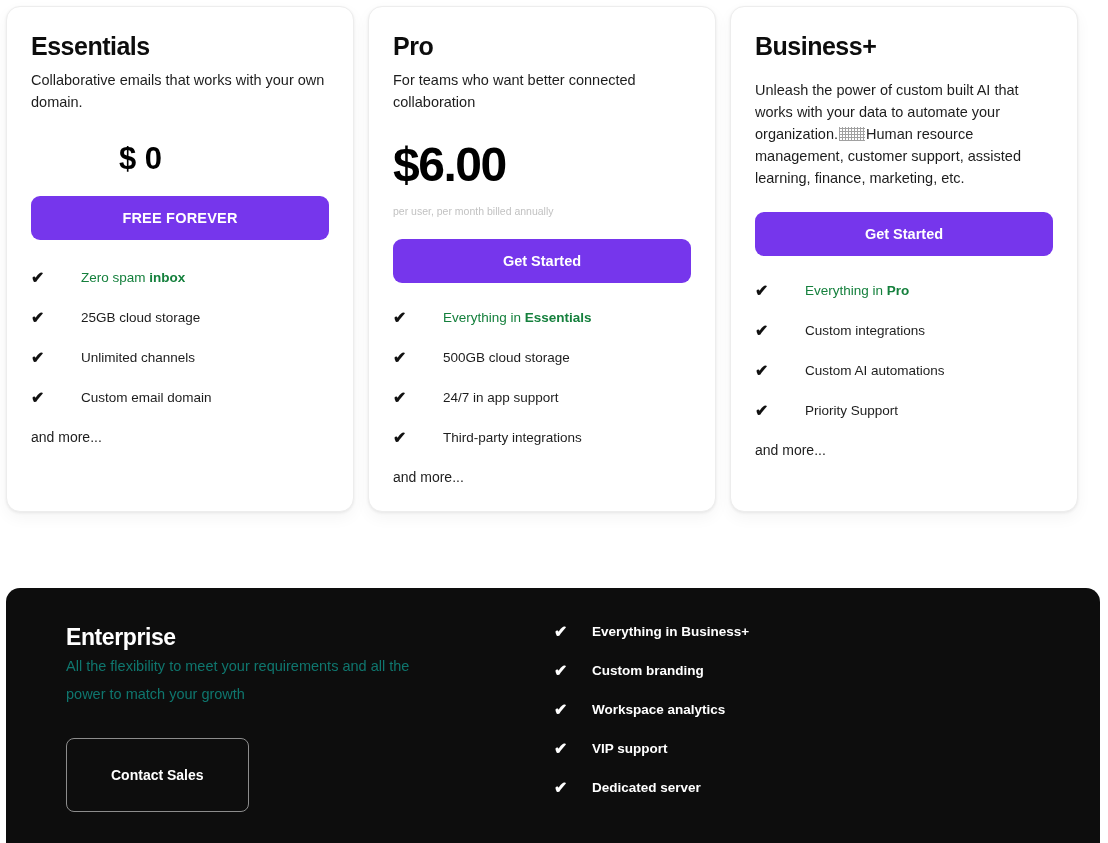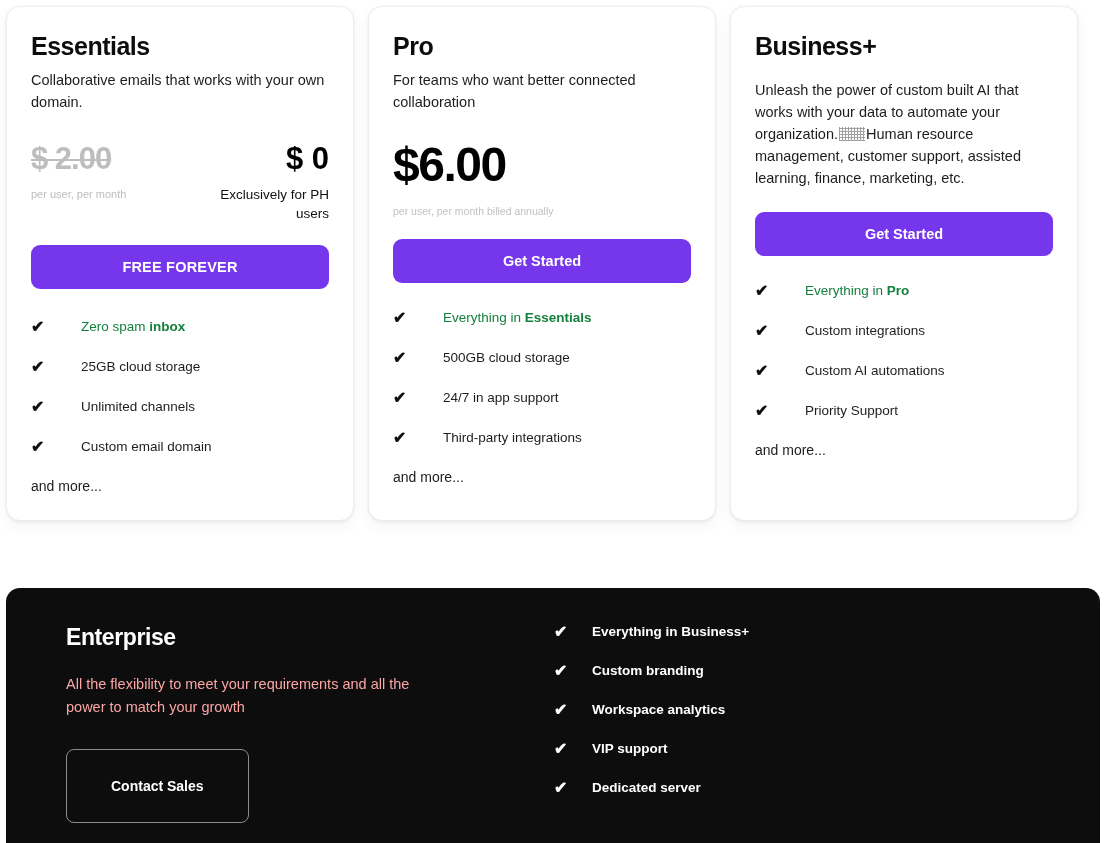--- a/index.html
+++ b/index.html
@@ -188,23 +188,22 @@
   }
   .ent-title {
     font-size: 23px;
     font-weight: 700;
     color: #ffffff;
     letter-spacing: -0.4px;
     line-height: 1.2;
   }
   .ent-desc {
     font-size: 14.5px;
-    line-height: 23px;
-    color: #fca5a5;
-    margin-top: 21px;
+    line-height: 28px;
+    color: #0f766e;
     width: 360px;
   }
   .contact-btn {
     margin-top: 30px;
     display: inline-block;
     background: transparent;
     border: 1px solid #8c8c8c;
     border-radius: 8px;
     color: #ffffff;
     font-family: "Liberation Sans", sans-serif;
@@ -257,27 +256,22 @@
 
 <div class="page">
 
   <div class="cards-row">
 
     <div class="card card-essentials">
       <div class="plan-name">Essentials</div>
       <div class="plan-desc">Collaborative emails that works with your own domain.</div>
 
       <div class="price-row">
-        <div class="price-old-wrap">
-          <div class="price-old">$ 2.00</div>
-          <div class="price-sub">per user, per month</div>
-        </div>
         <div class="price-new-wrap">
           <div class="price-new">$ 0</div>
-          <div class="price-note">Exclusively for PH users</div>
         </div>
       </div>
 
       <button class="cta cta-essentials">FREE FOREVER</button>
 
       <div class="features">
         <div class="feature">
           <span class="check">✔</span>
           <span class="feature-label green"><span>Zero spam </span><span class="bold">inbox</span></span>
         </div>

